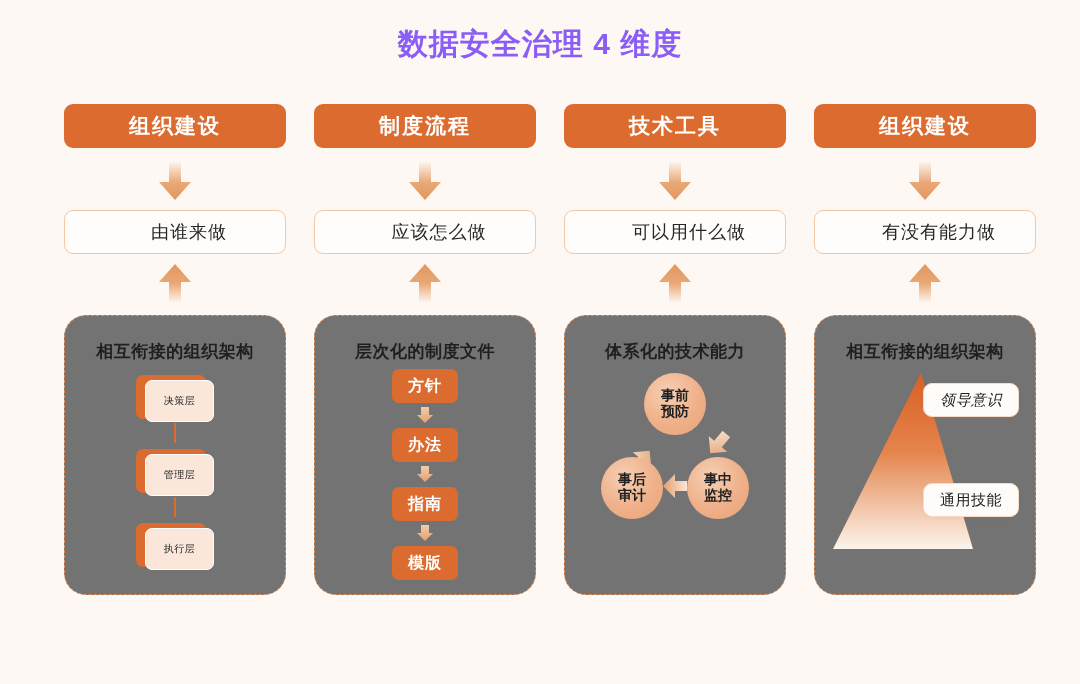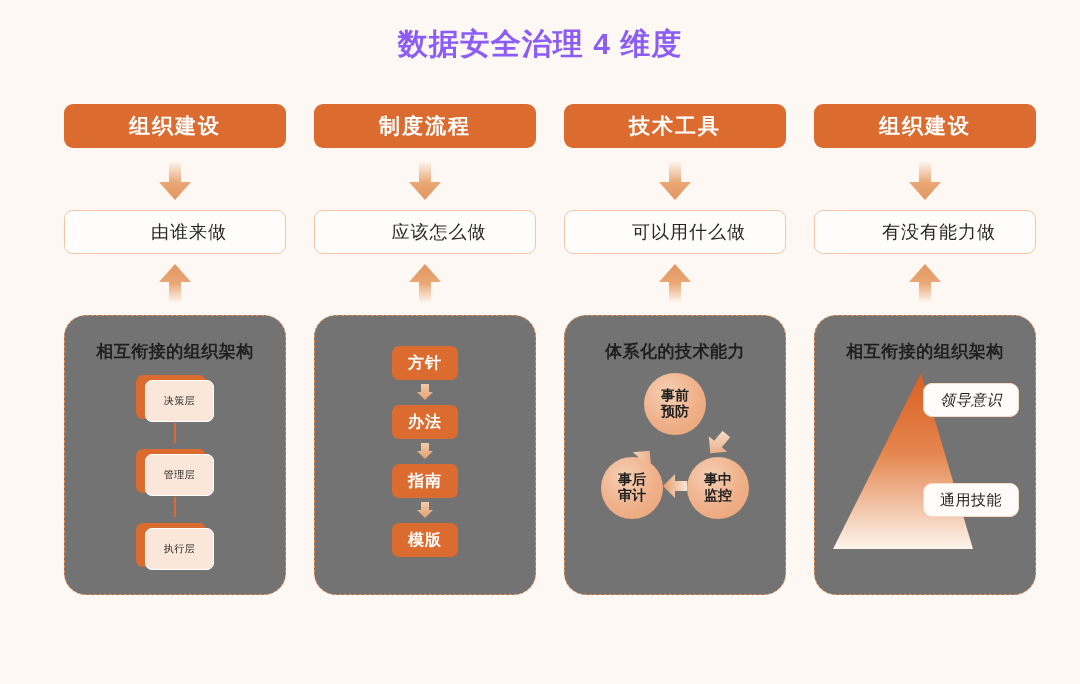--- a/index.html
+++ b/index.html
@@ -319,20 +319,21 @@
         <path d="M11 0 H23 V21 H33 L17 39 L1 21 H11 Z" fill="url(#adg1)"></path>
       </svg>
 
       <div class="question-box">应该怎么做</div>
 
       <svg class="arrow-up" viewBox="0 0 34 40">
         <path d="M17 1 L33 19 H23 V40 H11 V19 H1 Z" fill="url(#aug1)"></path>
       </svg>
 
       <div class="panel">
+        <div class="panel-title">层次化的制度文件</div>
         <div class="panel-body">
           <div class="doc-flow">
             <div class="doc-box">方针</div>
             <svg class="mini-arrow" viewBox="0 0 18 17">
               <defs>
                   <linearGradient id="mg1" x1="0" y1="0" x2="0" y2="1">
                 <stop offset="0%" stop-color="#F3CBAA"></stop>
                     <stop offset="100%" stop-color="#E3A071"></stop>
               </linearGradient>
                 </defs>

